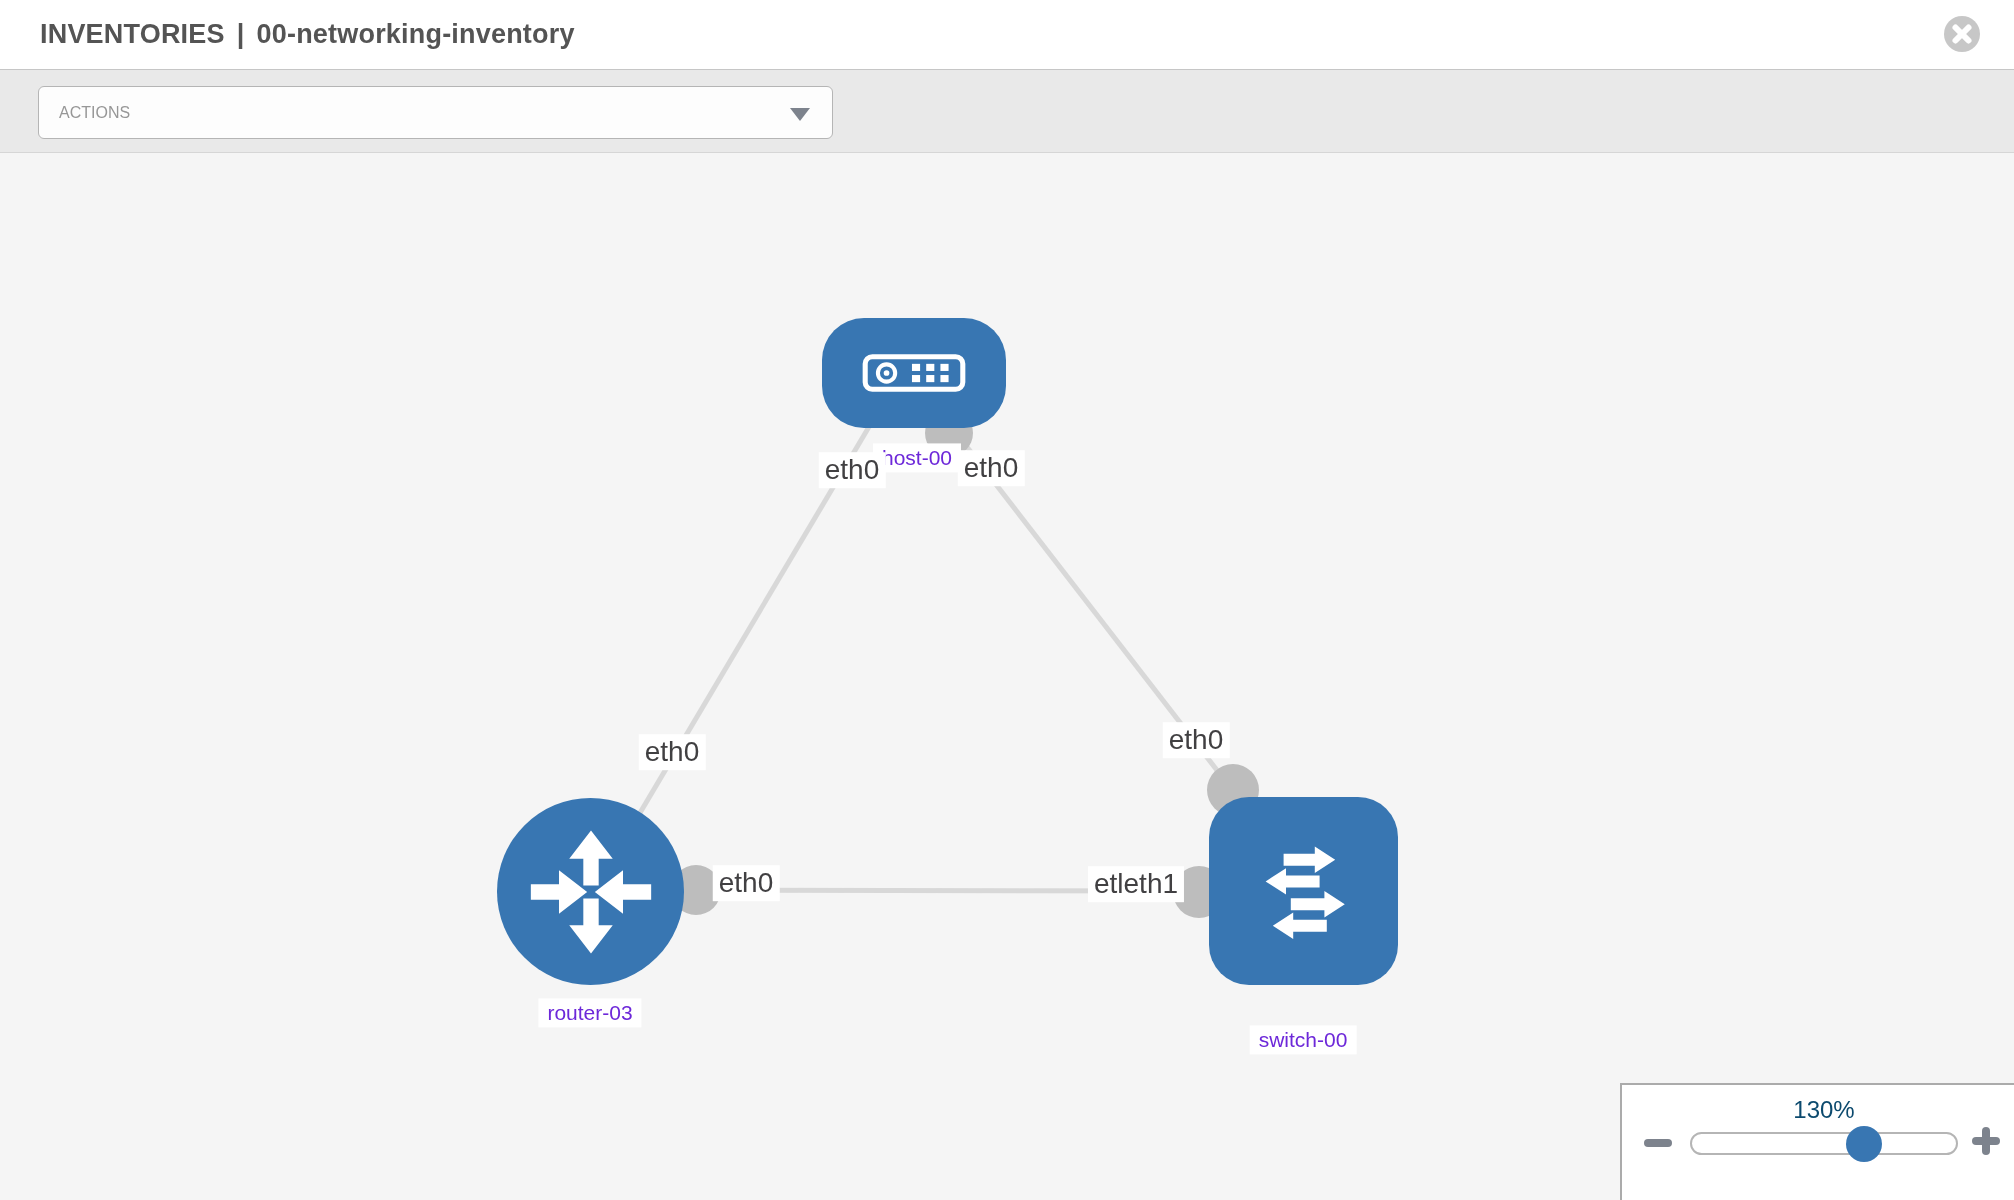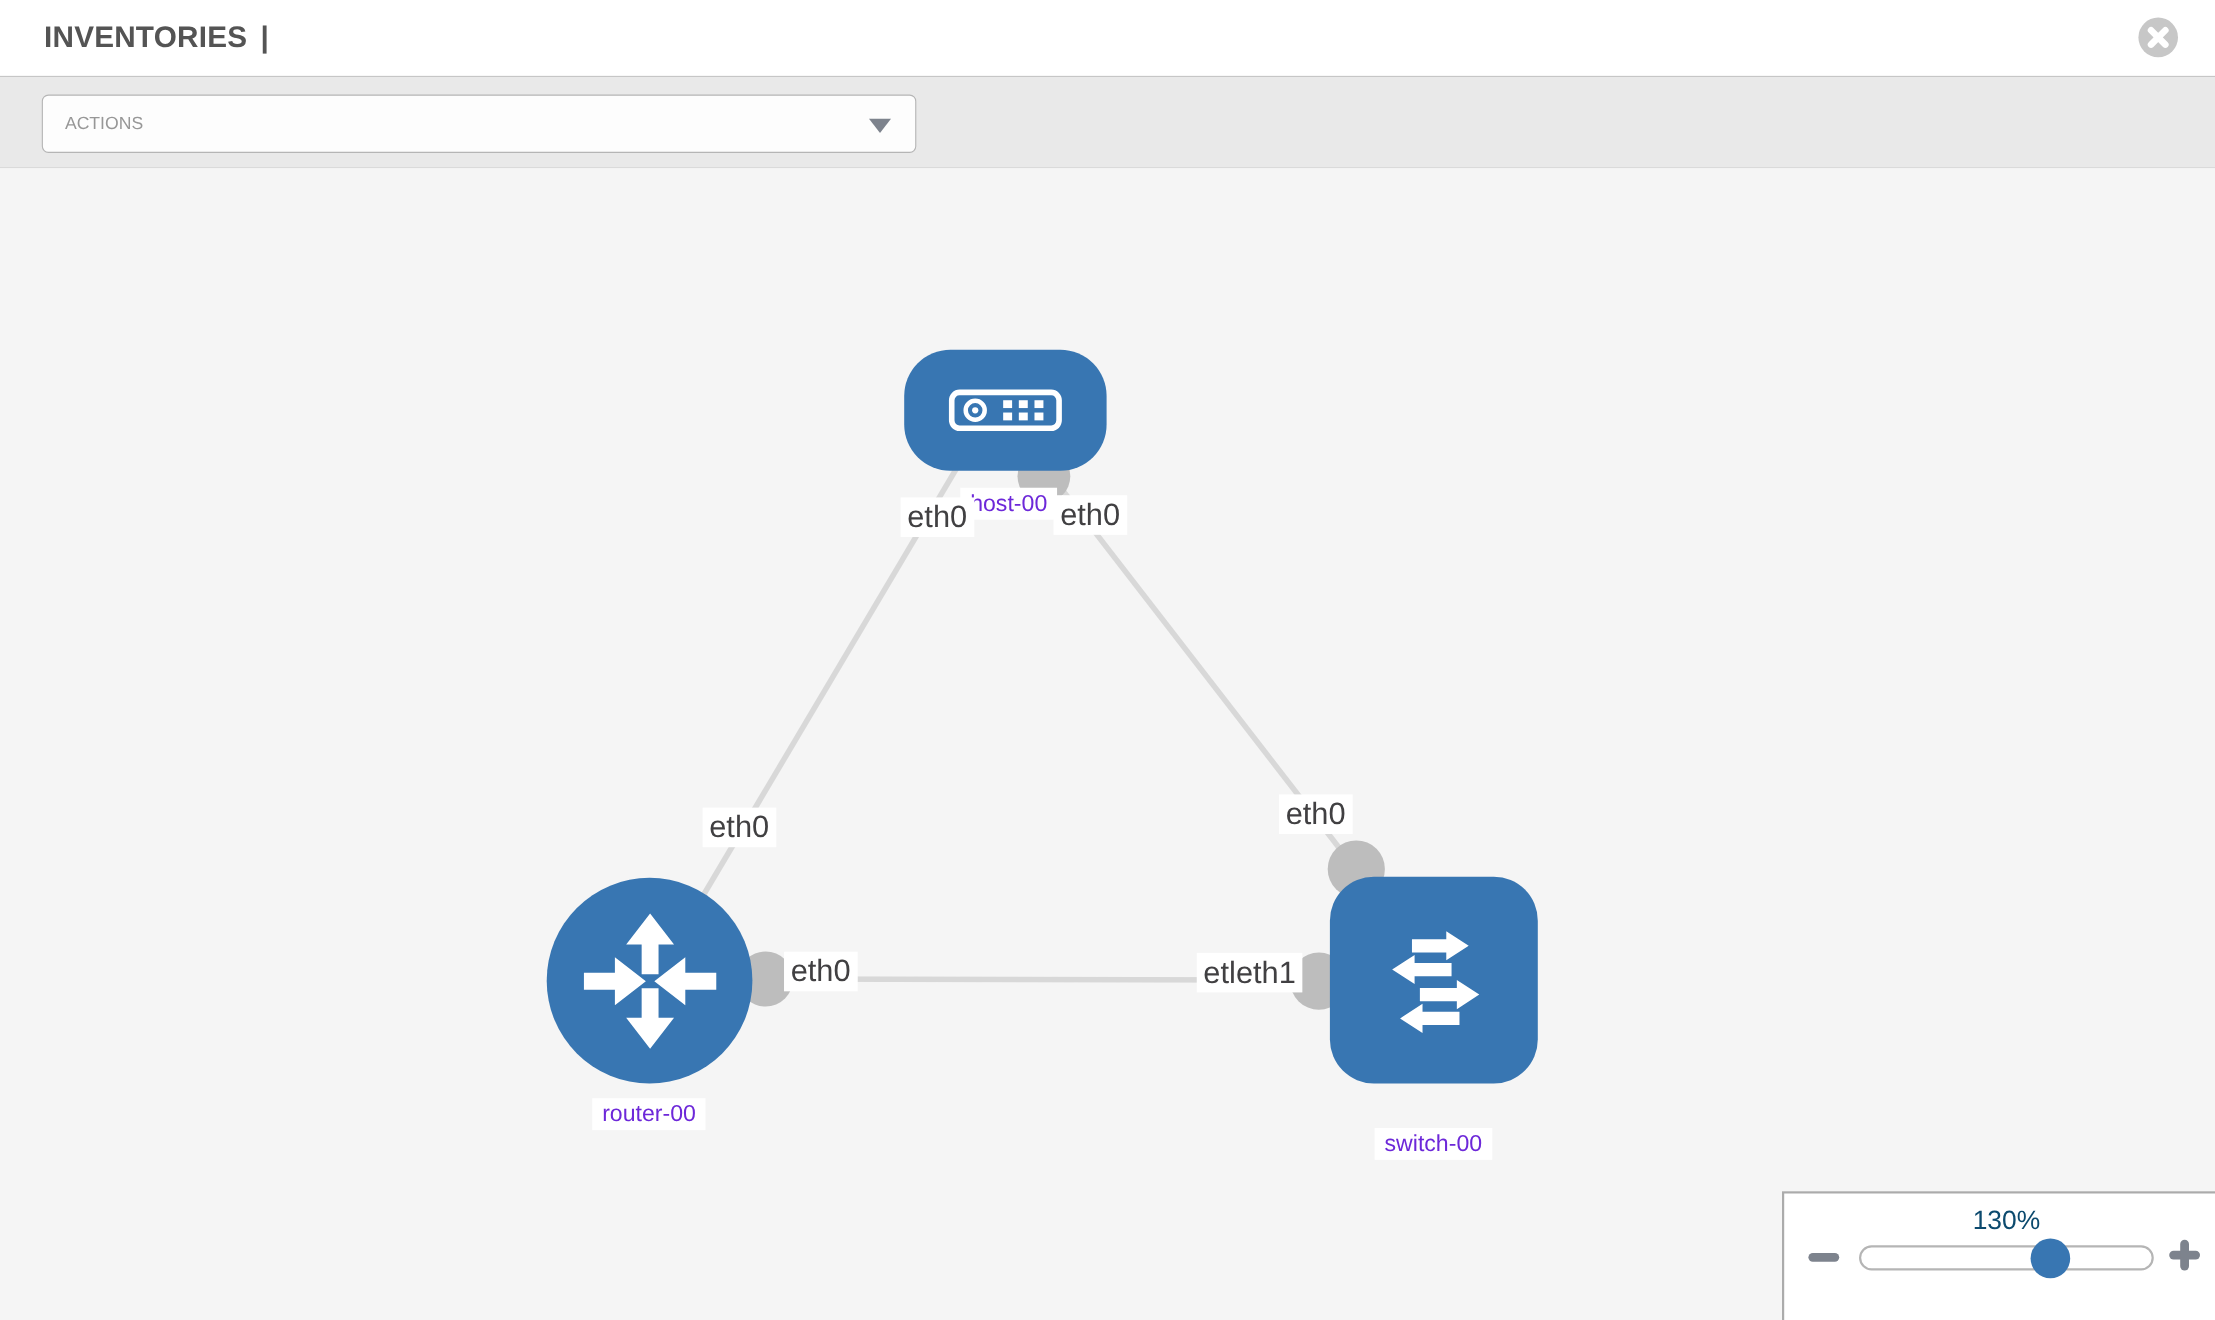--- a/index.html
+++ b/index.html
@@ -62,20 +62,21 @@
 </style>
 </head>
 <body>
 
 <div id="app">
 
   <div class="hdr">
     <div class="hdr-title">
       <span>INVENTORIES</span>
       <span class="sep">|</span>
+      <span>00-networking-inventory</span>
     </div>
     <button class="close-btn" title="">
       <svg width="38" height="38" viewBox="0 0 38 38">
         <circle cx="19" cy="19" r="18" fill="#c7c7c7"></circle>
         <line x1="12.5" y1="12.5" x2="25.5" y2="25.5" stroke="#ffffff" stroke-width="6" stroke-linecap="round"></line>
         <line x1="25.5" y1="12.5" x2="12.5" y2="25.5" stroke="#ffffff" stroke-width="6" stroke-linecap="round"></line>
       </svg>
     </button>
   </div>
 
@@ -145,21 +146,21 @@
     <div class="node" id="node-switch">
       <svg width="120" height="120" viewBox="0 0 100 100">
         <polygon points="76,24 59,13 59,19 33,19 33,29 59,29 59,35" fill="#ffffff"></polygon>
         <polygon points="18,42 35,31 35,37 63,37 63,47 35,47 35,53" fill="#ffffff"></polygon>
         <polygon points="84,61 67,50 67,56 39,56 39,66 67,66 67,72" fill="#ffffff"></polygon>
         <polygon points="24,79 41,68 41,74 69,74 69,84 41,84 41,90" fill="#ffffff"></polygon>
       </svg>
     </div>
 
     <div class="chip node-chip" style="left:917px; top:305px;">host-00</div>
-    <div class="chip node-chip" style="left:590px; top:860px;">router-00</div>
+    <div class="chip node-chip" style="left:590px; top:860px;">router-03</div>
     <div class="chip node-chip" style="left:1303px; top:859px;margin-top:28px;">switch-00</div>
 
     <div class="chip" style="left:852px; top:317px;">eth0</div>
     <div class="chip" style="left:991px; top:315px;">eth0</div>
     <div class="chip" style="left:672px; top:599px;">eth0</div>
     <div class="chip" style="left:1196px; top:587px;">eth0</div>
     <div class="chip" style="left:746px; top:730px;">eth0</div>
     <div class="chip" style="left:1136px; top:731px;">etleth1</div>
 
     <div class="zoombox"></div>

